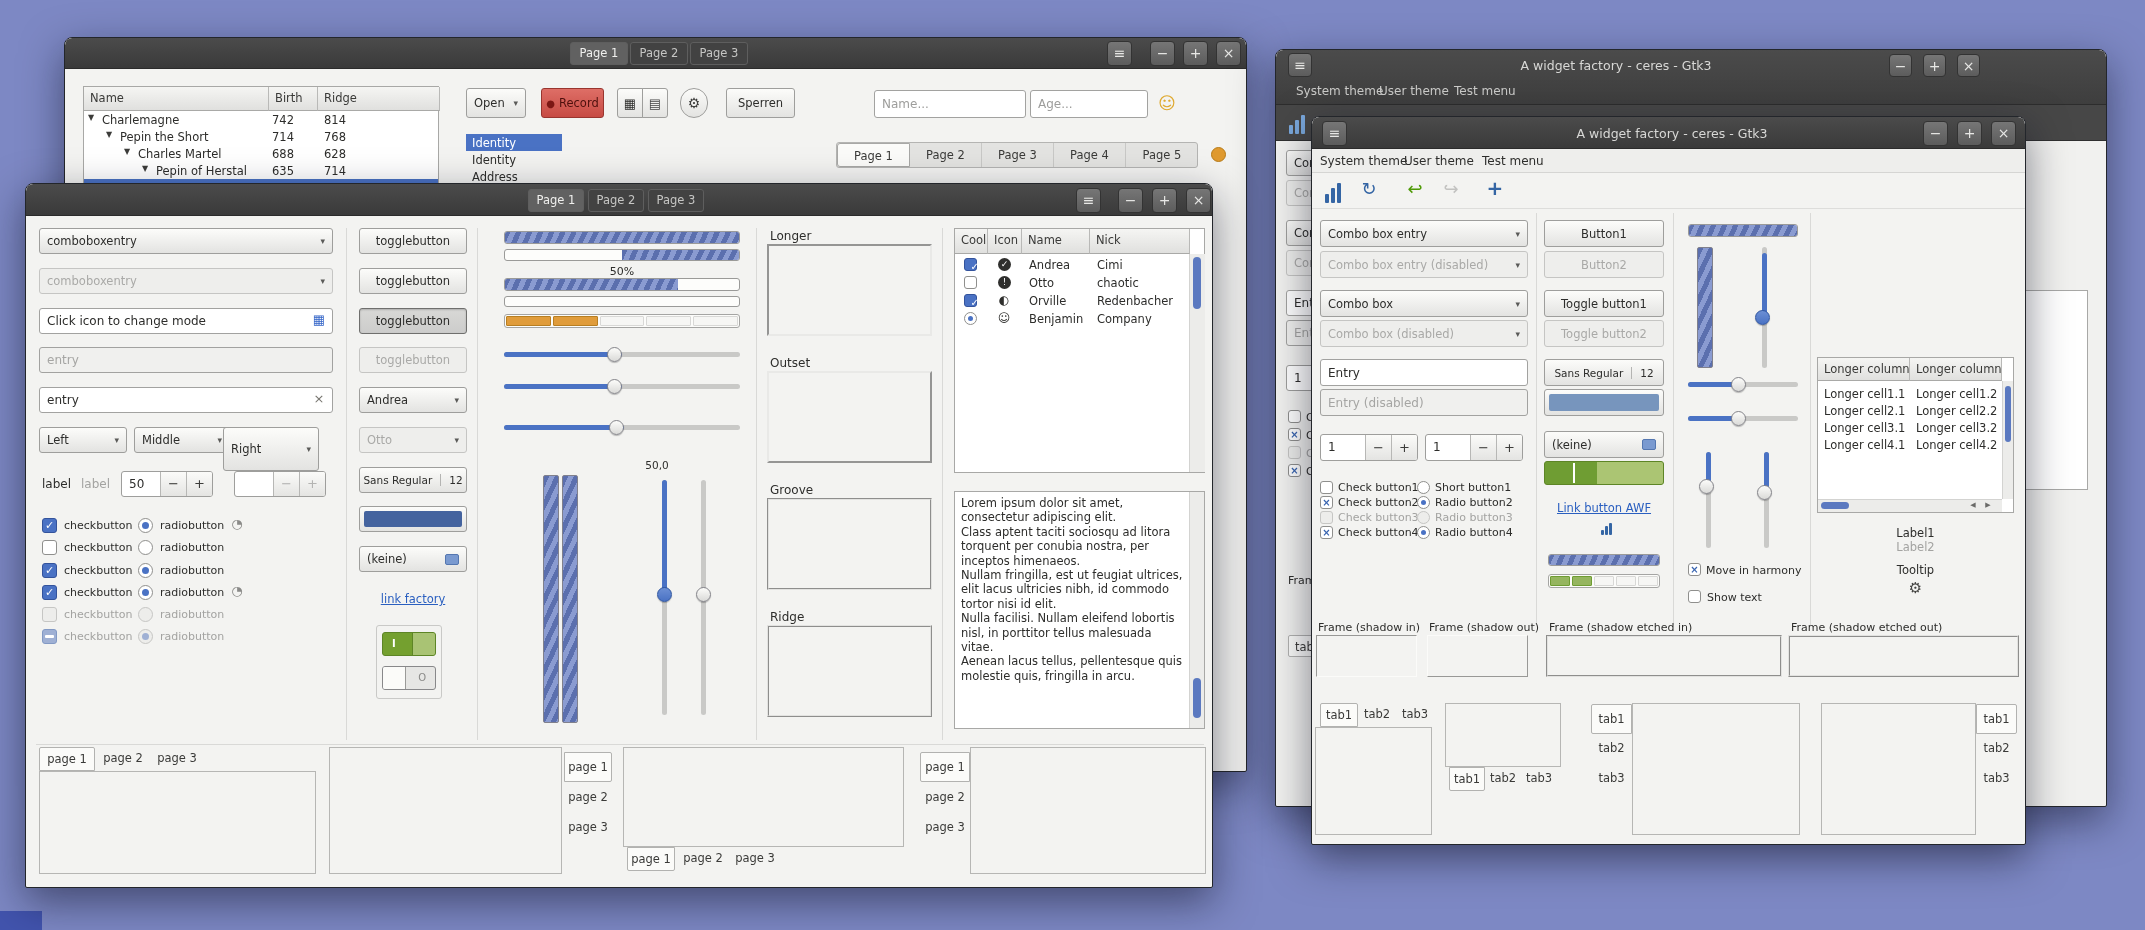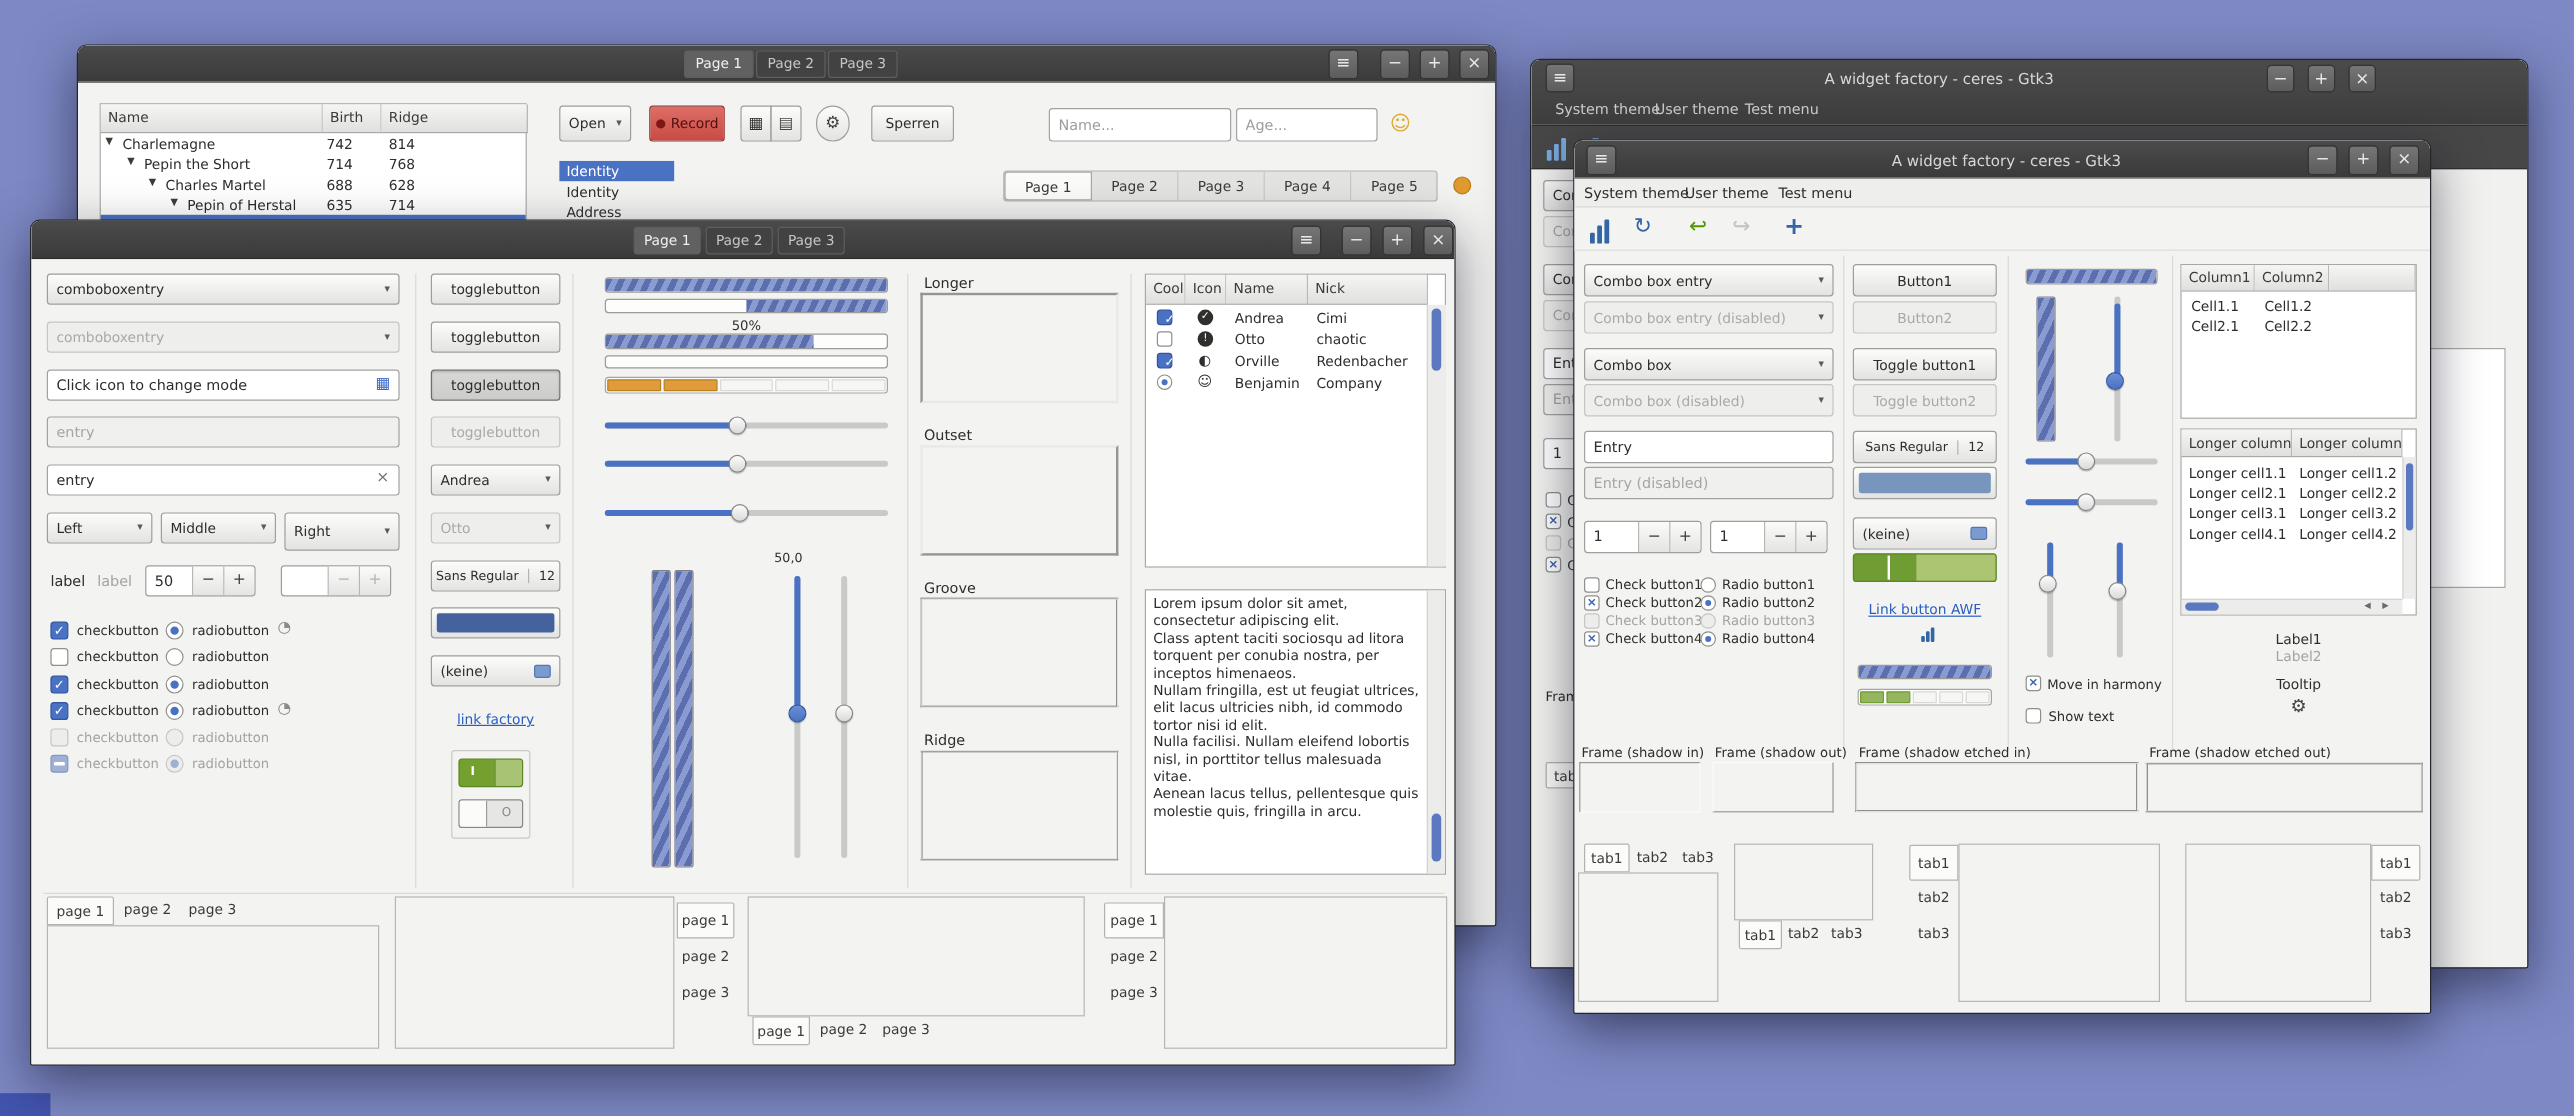--- a/index.html
+++ b/index.html
@@ -205,21 +205,21 @@
   <input class="entry" style="left: 13px; top: 203px; width: 294px; height: 26px;" value="entry">
   <div class="gly" style="left:284px;top:207px;width:18px;font-size:13px;color:#77756f">×</div>
   <div class="btn combo" style="left:13px;top:243px;width:88px;height:26px">
       <span>Left</span>
       <span class="arr">▾</span>
     </div>
   <div class="btn combo" style="left:108px;top:243px;width:96px;height:26px">
       <span>Middle</span>
       <span class="arr">▾</span>
     </div>
-  <div class="btn combo" style="left:211px;top:243px;width:96px;height:32px">
+  <div class="btn combo" style="left:197px;top:243px;width:96px;height:44px">
       <span>Right</span>
       <span class="arr">▾</span>
     </div>
   <div class="lbl" style="left:16px;top:293px">label</div>
   <div class="lbl dim" style="left:55px;top:293px">label</div>
   <div class="spin" style="left:95px;top:287px;width:92px;height:26px">
     <span class="val">50</span>
     <span class="sb">−</span>
     <span class="sb">+</span>
   </div>
@@ -522,21 +522,21 @@
   </div>
   <div class="chk s13" style="left:8px;top:364px"></div>
   <div class="lbl sm" style="left:26px;top:364px">Check button1</div>
   <div class="chk s13" style="left:8px;top:379px"><span class="x">×</span></div>
   <div class="lbl sm" style="left:26px;top:379px">Check button2</div>
   <div class="chk s13 dis" style="left:8px;top:394px"></div>
   <div class="lbl sm dim" style="left:26px;top:394px">Check button3</div>
   <div class="chk s13" style="left:8px;top:409px"><span class="x">×</span></div>
   <div class="lbl sm" style="left:26px;top:409px">Check button4</div>
   <div class="rad s13" style="left:105px;top:364px"></div>
-  <div class="lbl sm" style="left:123px;top:364px">Radio button1</div>
+  <div class="lbl sm" style="left:123px;top:364px">Short button1</div>
   <div class="rad s13 on" style="left:105px;top:379px"></div>
   <div class="lbl sm" style="left:123px;top:379px">Radio button2</div>
   <div class="rad s13 dis" style="left:105px;top:394px"></div>
   <div class="lbl sm dim" style="left:123px;top:394px">Radio button3</div>
   <div class="rad s13 on" style="left:105px;top:409px"></div>
   <div class="lbl sm" style="left:123px;top:409px">Radio button4</div>
 
   <div class="btn" style="left:232px;top:103px;width:120px;height:27px">Button1</div>
   <div class="btn dis" style="left:232px;top:134px;width:120px;height:27px">Button2</div>
   <div class="btn" style="left:232px;top:173px;width:120px;height:27px">Toggle button1</div>
@@ -590,33 +590,20 @@
   <div class="fil" style="left:394px;top:335px;width:5px;height:35px"></div>
   <div class="knob" style="left:387px;top:362px"></div>
   <div class="trk" style="left:452px;top:335px;width:5px;height:96px"></div>
   <div class="fil" style="left:452px;top:335px;width:5px;height:41px"></div>
   <div class="knob" style="left:445px;top:368px"></div>
   <div class="chk s13" style="left:376px;top:446px"><span class="x">×</span></div>
   <div class="lbl sm" style="left:394px;top:447px">Move in harmony</div>
   <div class="chk s13" style="left:376px;top:473px"></div>
   <div class="lbl sm" style="left:395px;top:474px">Show text</div>
 
-  <div class="panel" style="left:505px;top:103px;width:197px;height:129px">
-    <div class="th" style="left:0;width:61px;height:22px;padding-top:3px">Column1</div>
-    <div class="th" style="left:61px;width:62px;height:22px;padding-top:3px">Column2</div>
-    <div class="th" style="left:123px;width:72px;height:22px"></div>
-    <div class="trow" style="top:25px">
-      <span style="left:8px">Cell1.1</span>
-      <span style="left:69px">Cell1.2</span>
-    </div>
-    <div class="trow" style="top:42px">
-      <span style="left:8px">Cell2.1</span>
-      <span style="left:69px">Cell2.2</span>
-    </div>
-  </div>
 
   <div class="panel" style="left:505px;top:240px;width:197px;height:156px">
     <div class="th" style="left:0;width:92px;height:23px;padding-top:4px">Longer column1</div>
     <div class="th" style="left:92px;width:92px;height:23px;padding-top:4px">Longer column2</div>
     <div class="trow" style="top:27px">
       <span style="left:6px">Longer cell1.1</span>
       <span style="left:98px">Longer cell1.2</span>
     </div>
     <div class="trow" style="top:44px">
       <span style="left:6px">Longer cell2.1</span>

